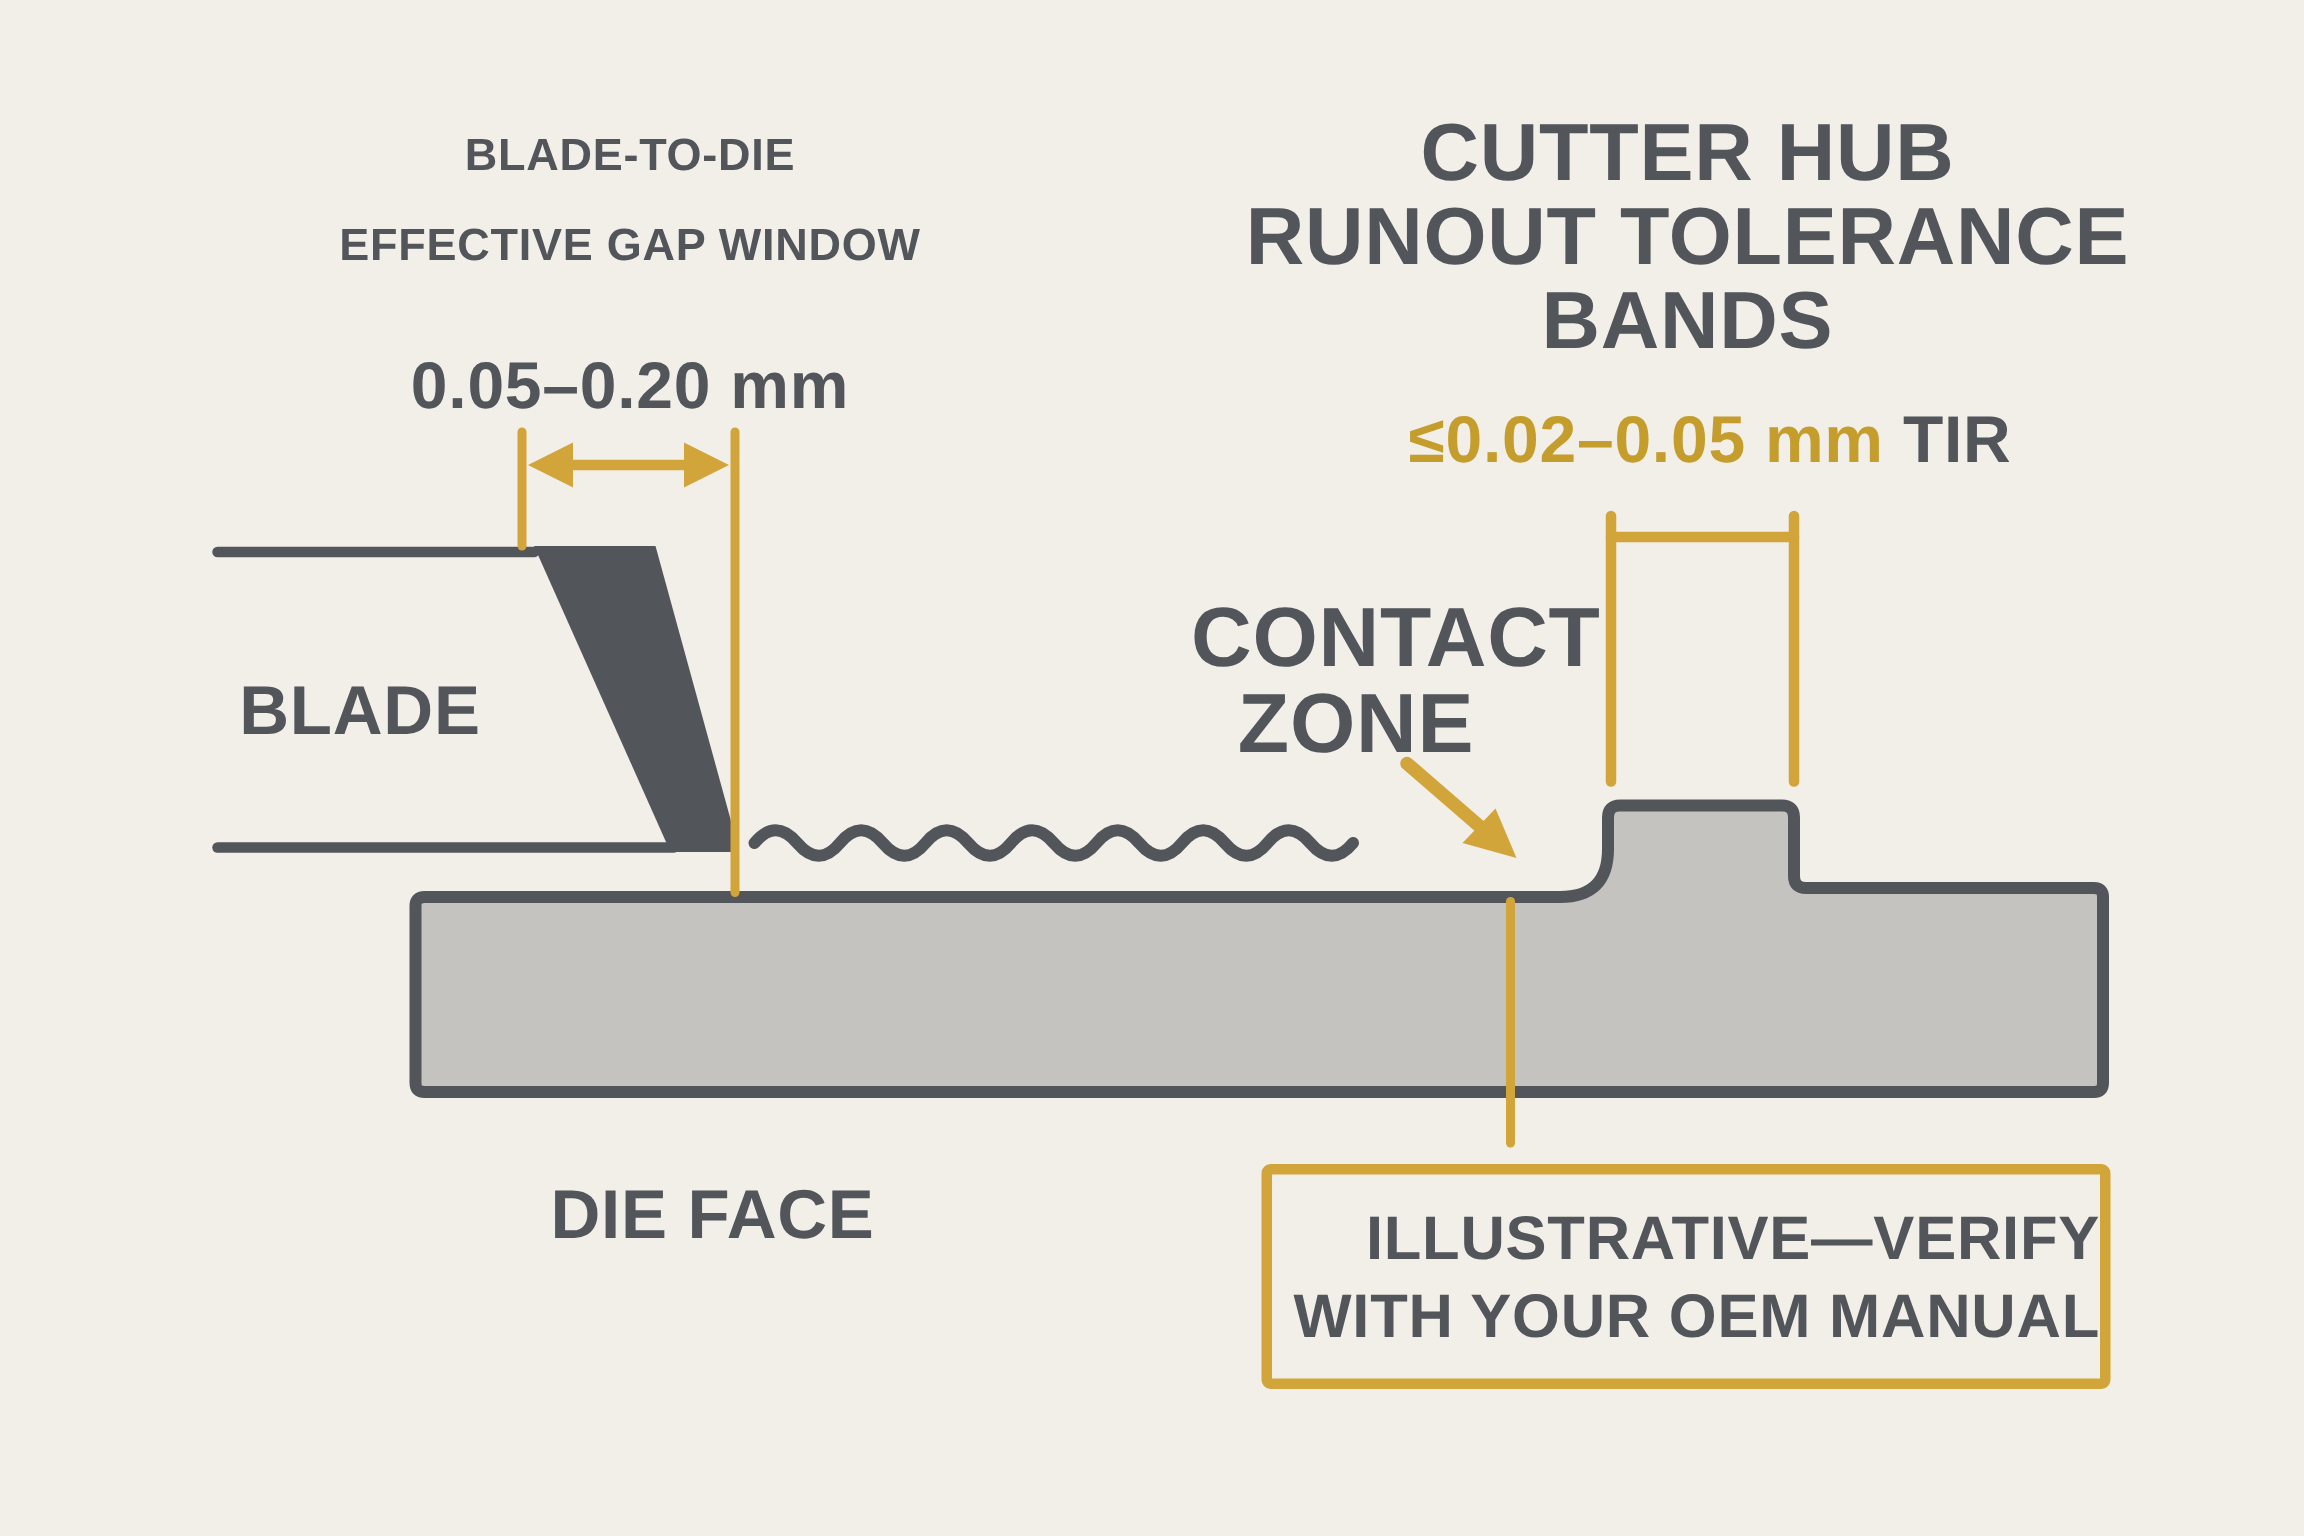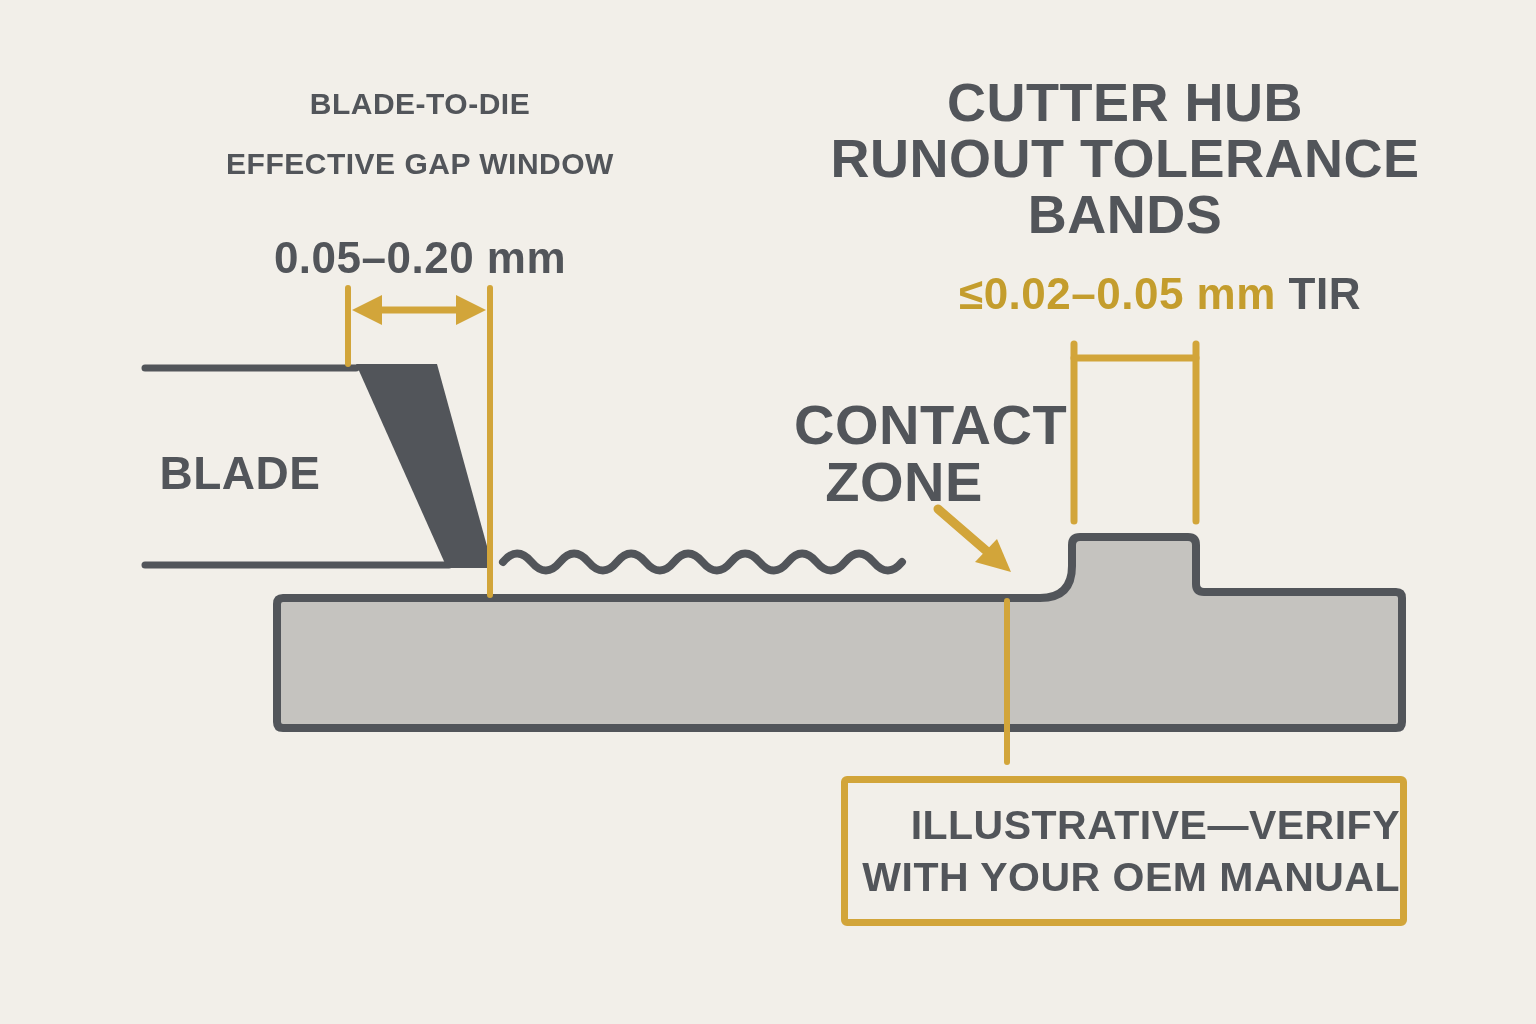--- a/index.html
+++ b/index.html
@@ -61,30 +61,31 @@
     <div>BLADE-TO-DIE</div>
     <div>EFFECTIVE GAP WINDOW</div>
   </div>
   <div class="txt meas" style="left:100px;top:234px;width:640px;">0.05–0.20 mm</div>
 
   <div class="txt title3" style="left:825px;top:74px;width:600px;">
     <div>CUTTER HUB</div>
     <div>RUNOUT TOLERANCE</div>
     <div>BANDS</div>
   </div>
-  <div class="txt meas" style="left:880px;top:270px;width:560px;">
+  <div class="txt meas" style="left:860px;top:270px;width:560px;">
     <span class="gold-part">≤0.02–0.05 mm</span><span> TIR</span>
   </div>
 
   <div class="txt blade-label" style="left:140px;top:446px;width:200px;">BLADE</div>
 
   <div class="txt contact-label" style="left:794px;top:396px;width:220px;">
     <div>CONTACT</div>
     <div>ZONE</div>
   </div>
 
+  <div class="txt dieface-label" style="left:330px;top:782px;width:290px;">DIE FACE</div>
 
   <div class="callout">
     <div class="line">ILLUSTRATIVE—VERIFY</div>
     <div class="line">WITH YOUR OEM MANUAL</div>
   </div>
 
 </div>
 
 </body></html>

